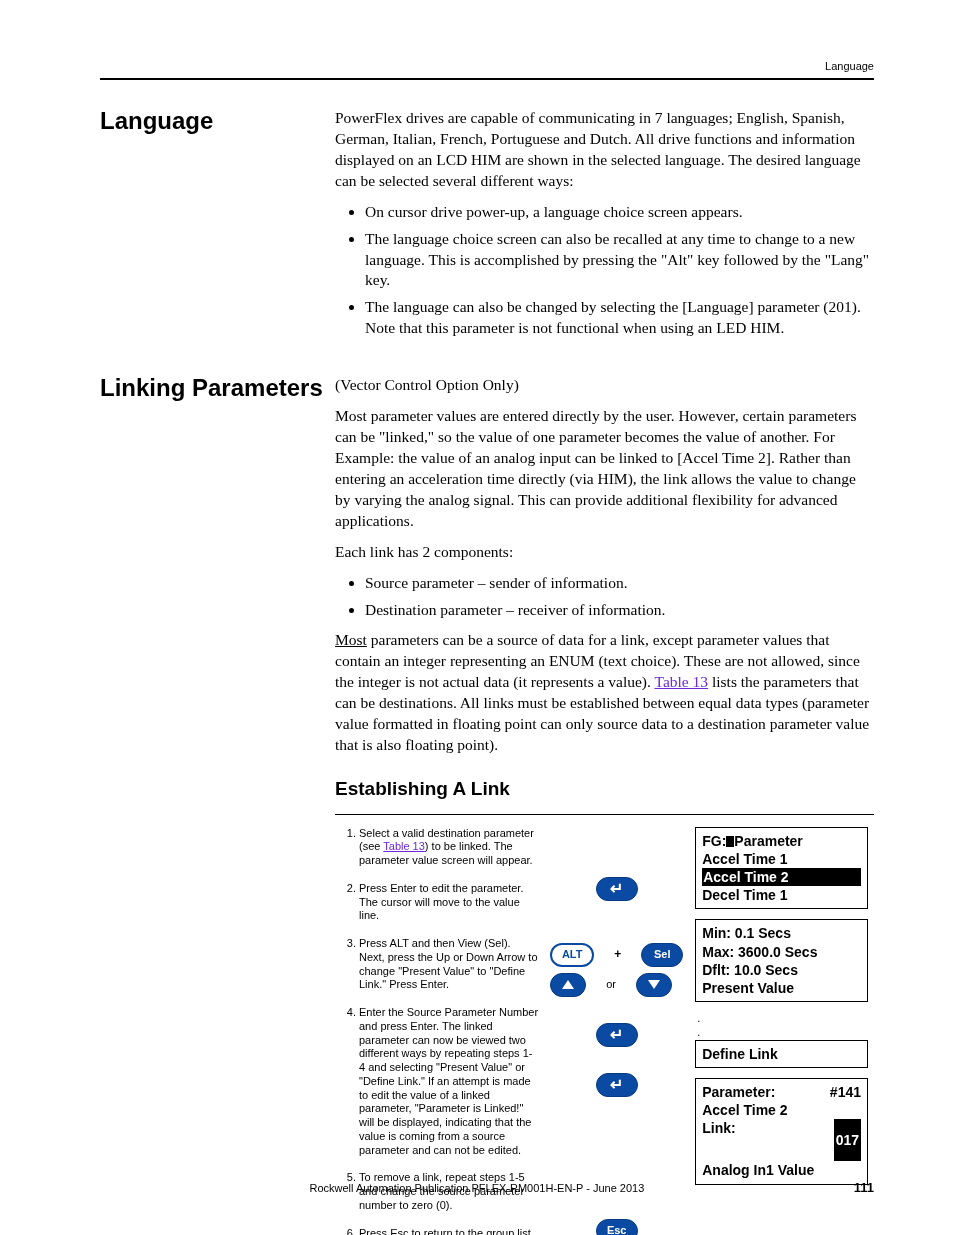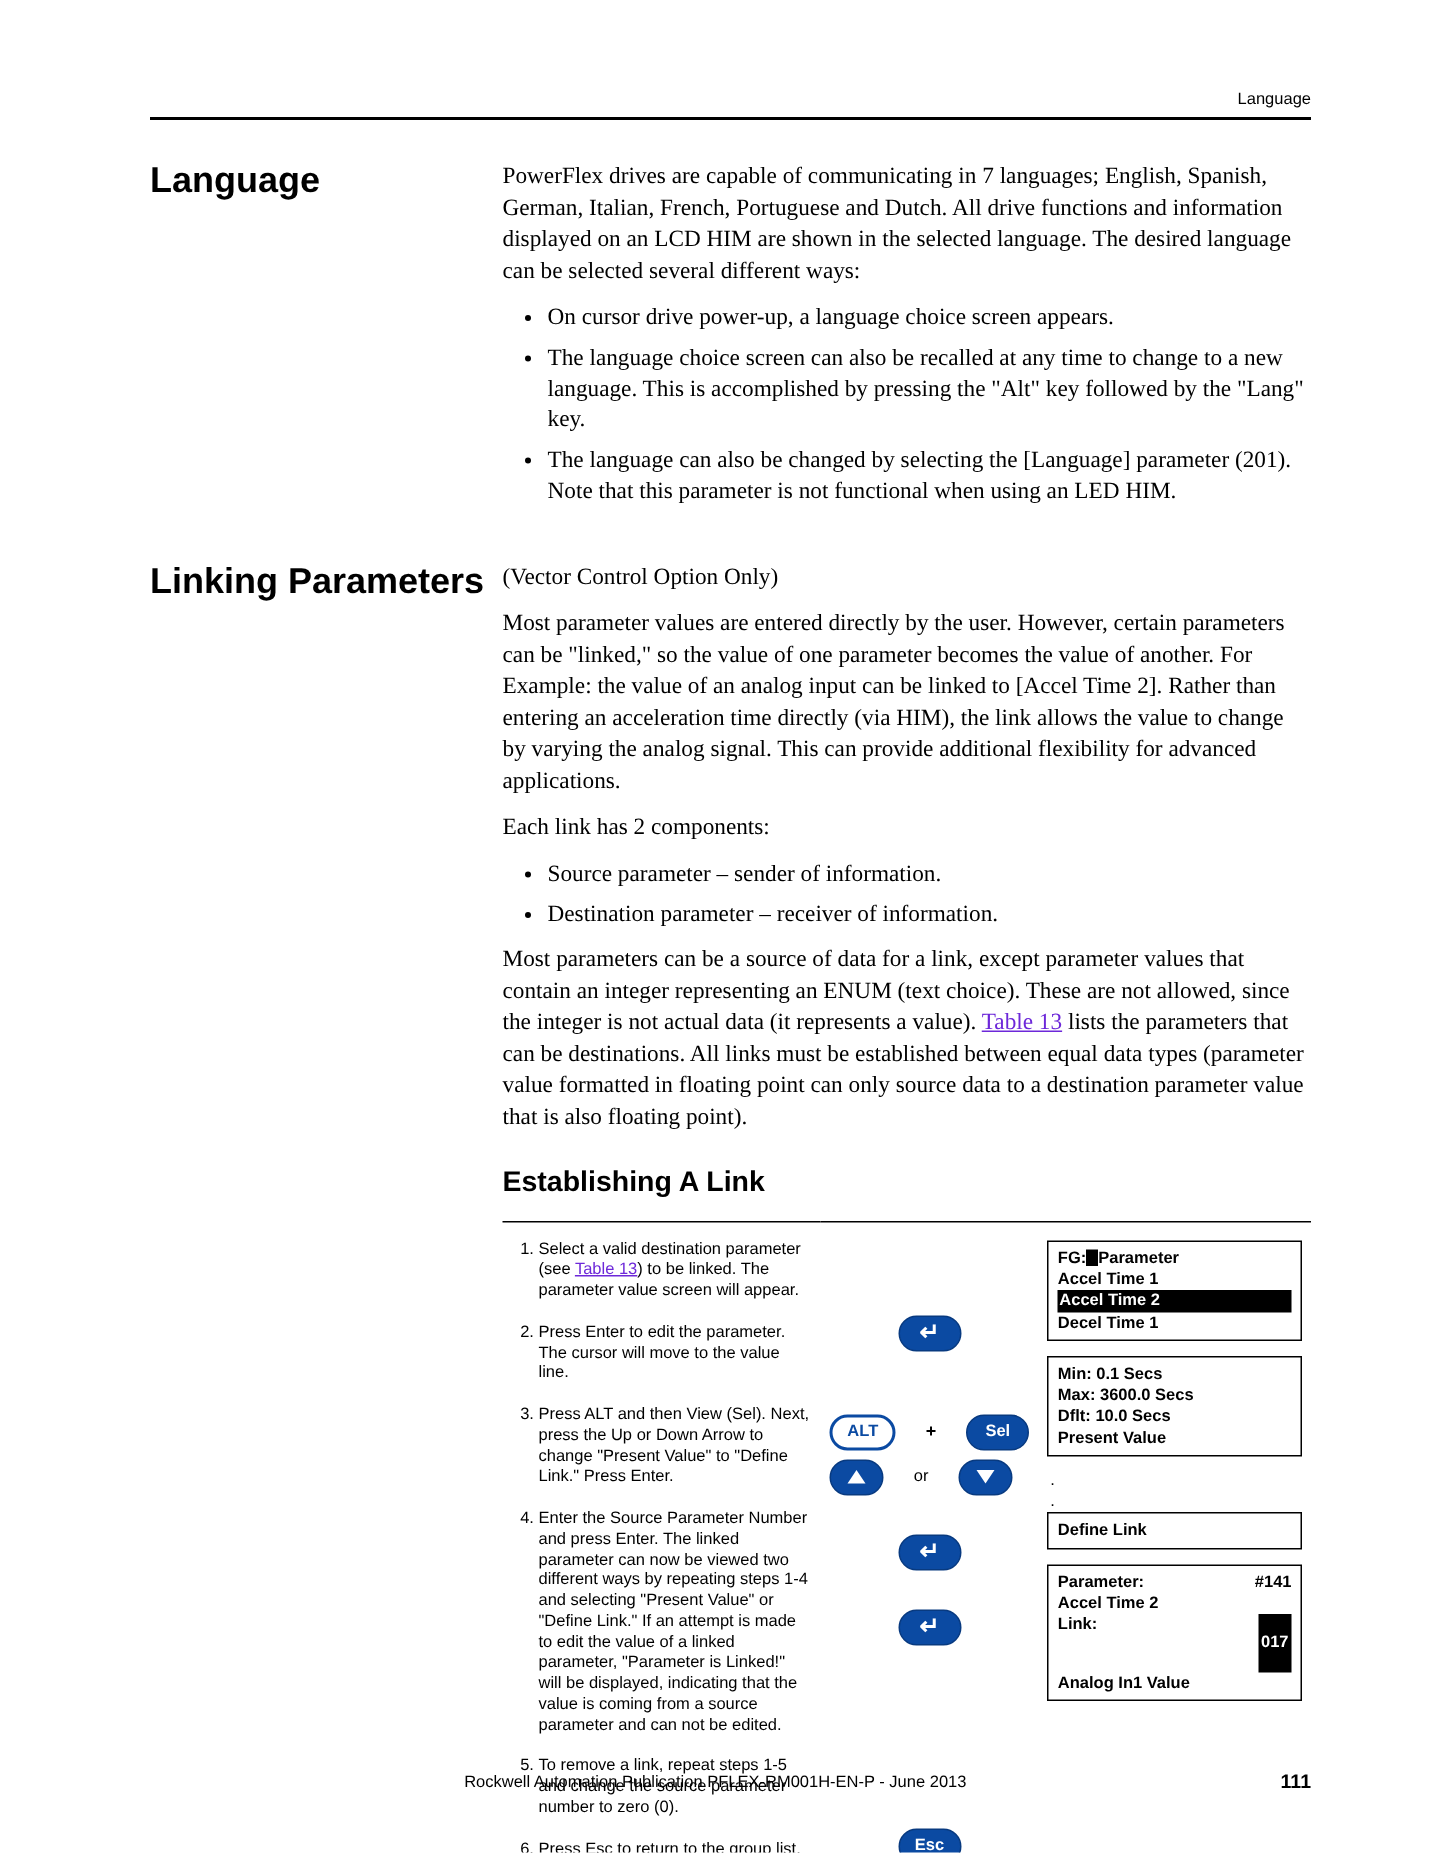--- a/index.html
+++ b/index.html
@@ -57,21 +57,21 @@
     padding-left: 30px;
   }
   .main-col ul li { margin-bottom: 6px; }
   .subhead {
     font-family: "Helvetica Neue", Arial, sans-serif;
     font-weight: 700;
     font-size: 19px;
     margin: 20px 0 12px 0;
   }
   .link { color: #6d28d9; text-decoration: underline; cursor: pointer; }
-  .underline { }
+  .underline { text-decoration: underline; }
 
   
   .steps-table {
     width: 100%;
     border-collapse: collapse;
     font-family: "Helvetica Neue", Arial, sans-serif;
     font-size: 11px;
     line-height: 1.25;
   }
   .steps-table td {
@@ -119,21 +119,21 @@
   }
   .esc-btn {
     background:#0b4aa2; color:#fff; width:40px; height:22px; border-radius:12px;
     display:inline-flex; align-items:center; justify-content:center; font-weight:700;
     font-family:"Helvetica Neue", Arial, sans-serif; font-size:11px; border:1px solid #083a80;
   }
 
   
   .him-box {
     border:1px solid #000; padding:4px 6px; margin-bottom:10px;
-    font-family: "Helvetica Neue", Arial, sans-serif; font-size:11px; line-height:1.3;
+    font-family: "Helvetica Neue", Arial, sans-serif; font-size:14px; line-height:1.3;
     background:#fff;
   }
   .him-title { font-weight:700; }
   .him-sel {
     background:#000; color:#fff; padding:0 1px; display:inline-block; width:100%; box-sizing:border-box;
     font-weight:700;
   }
   .cursor-blk {
     background:#000; color:#000; display:inline-block; width:8px; height:11px; vertical-align:middle;
   }

